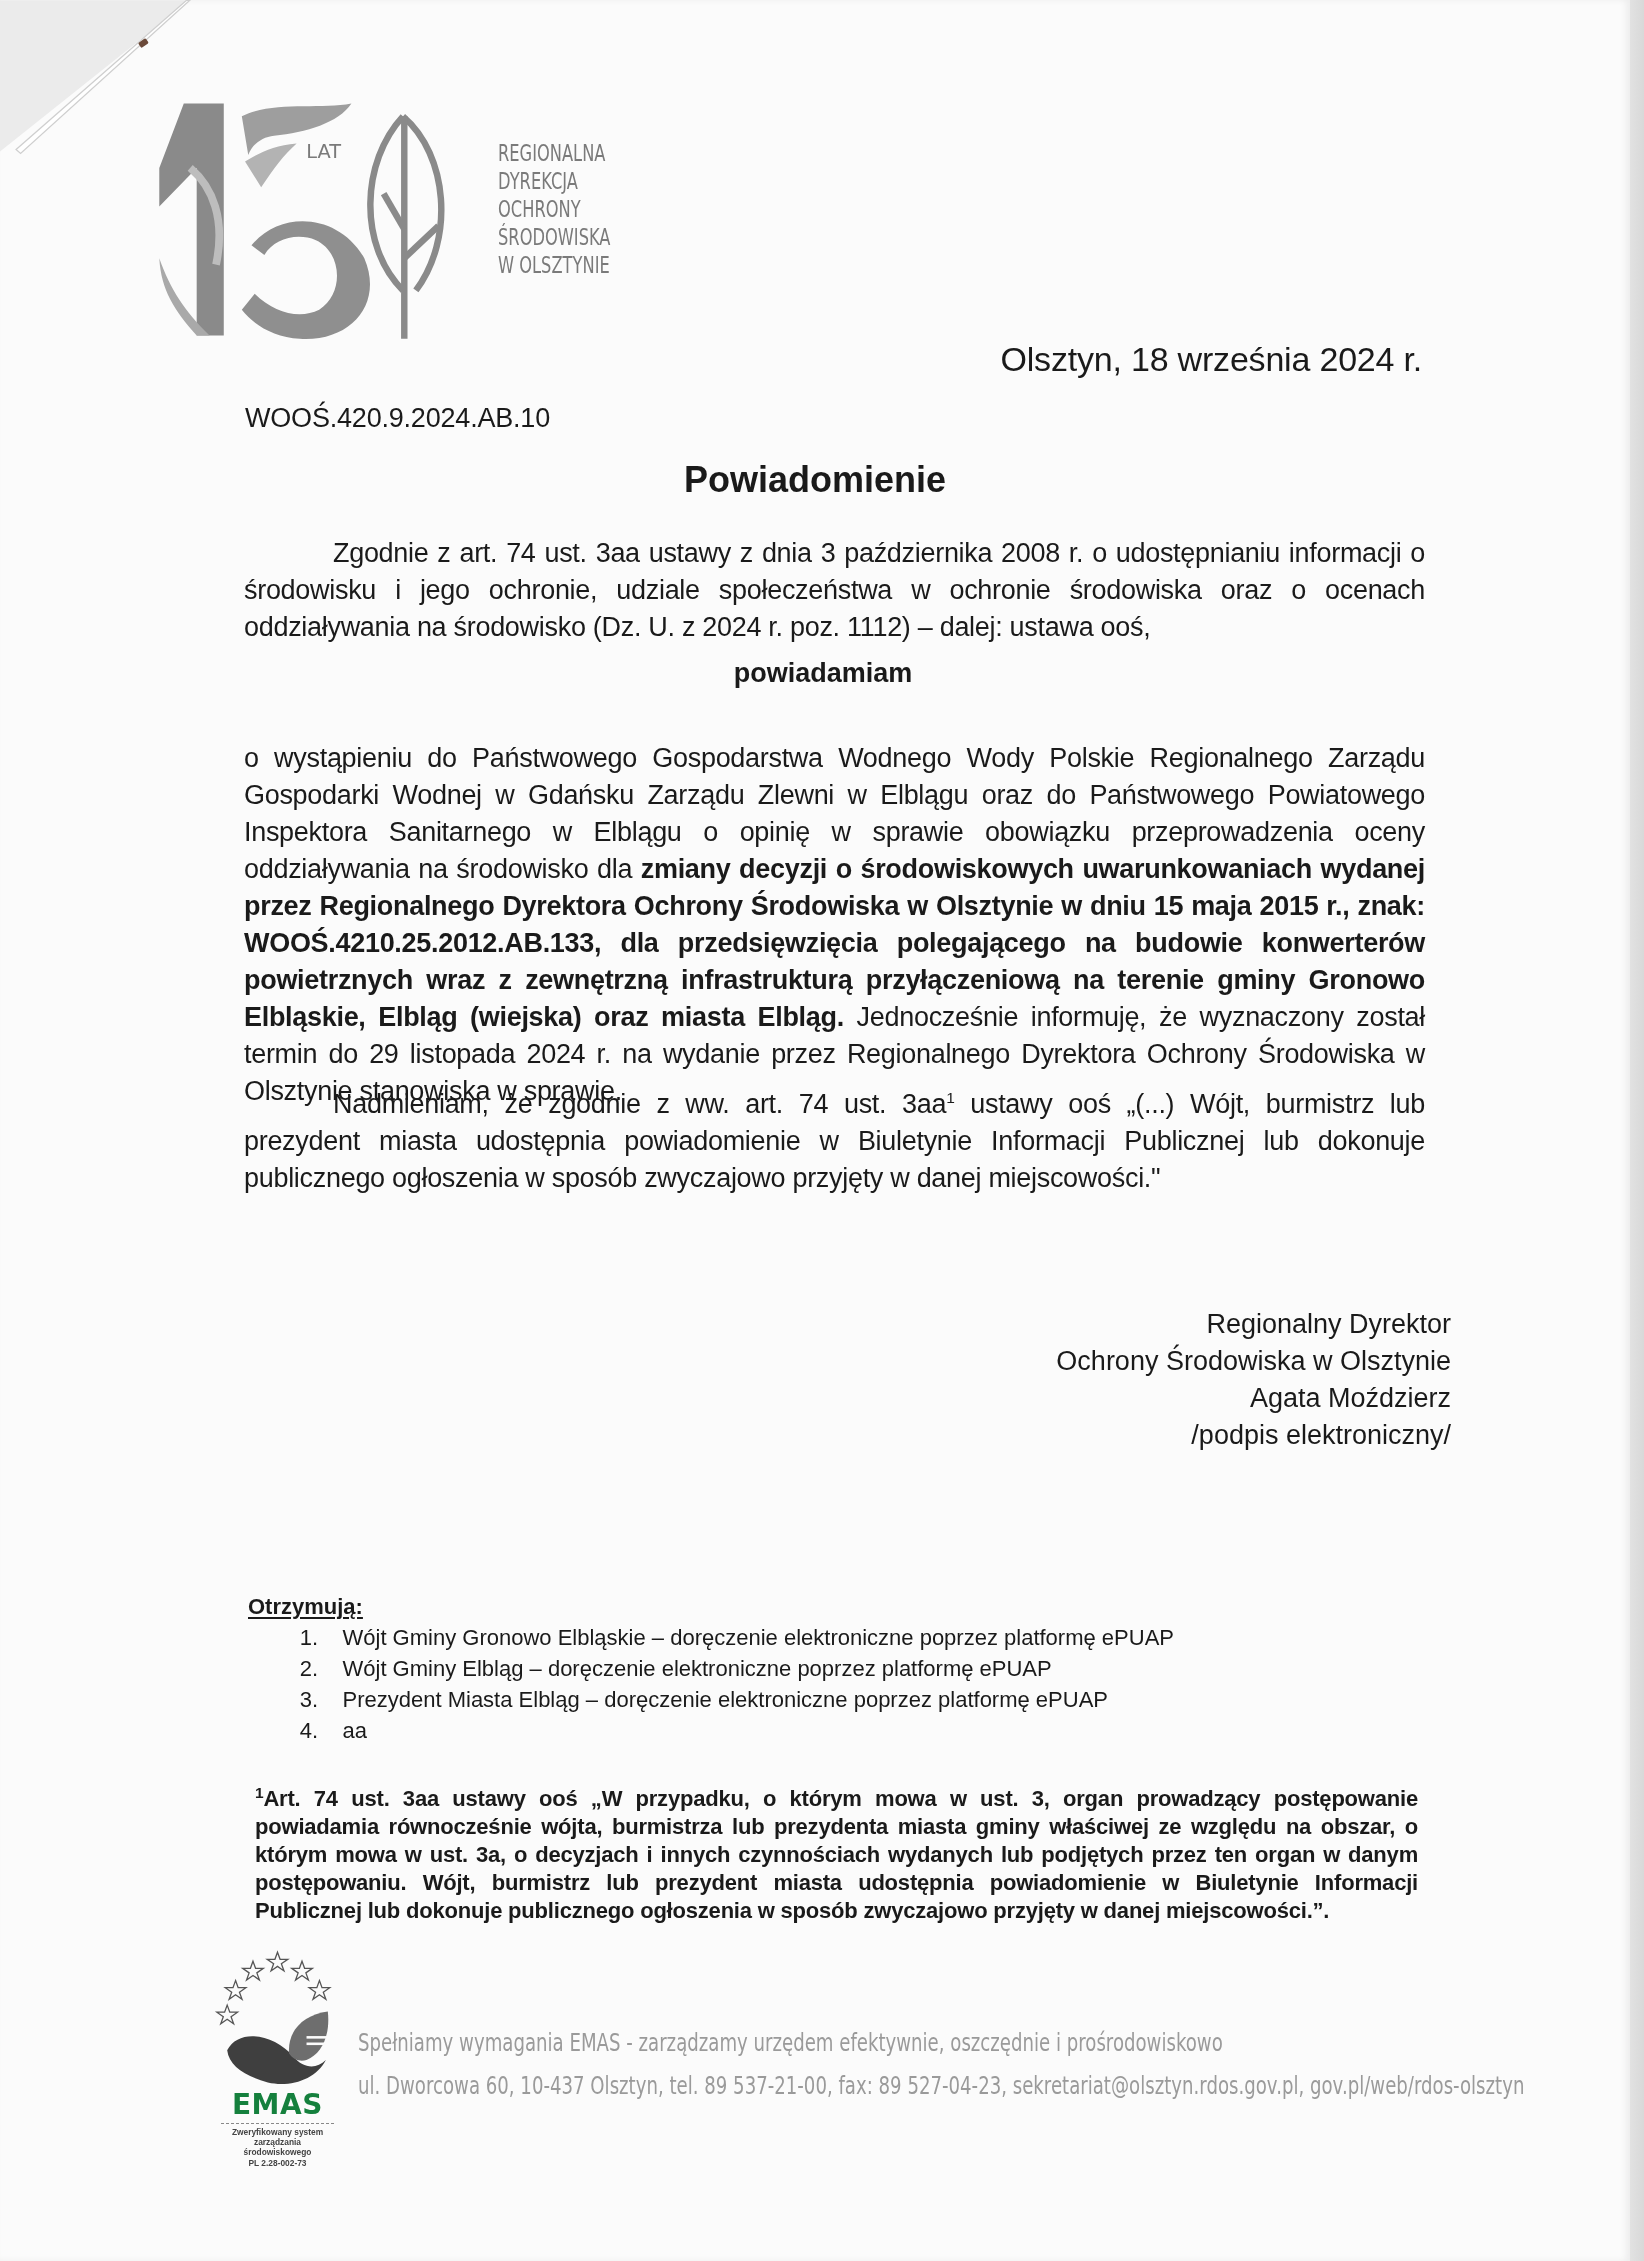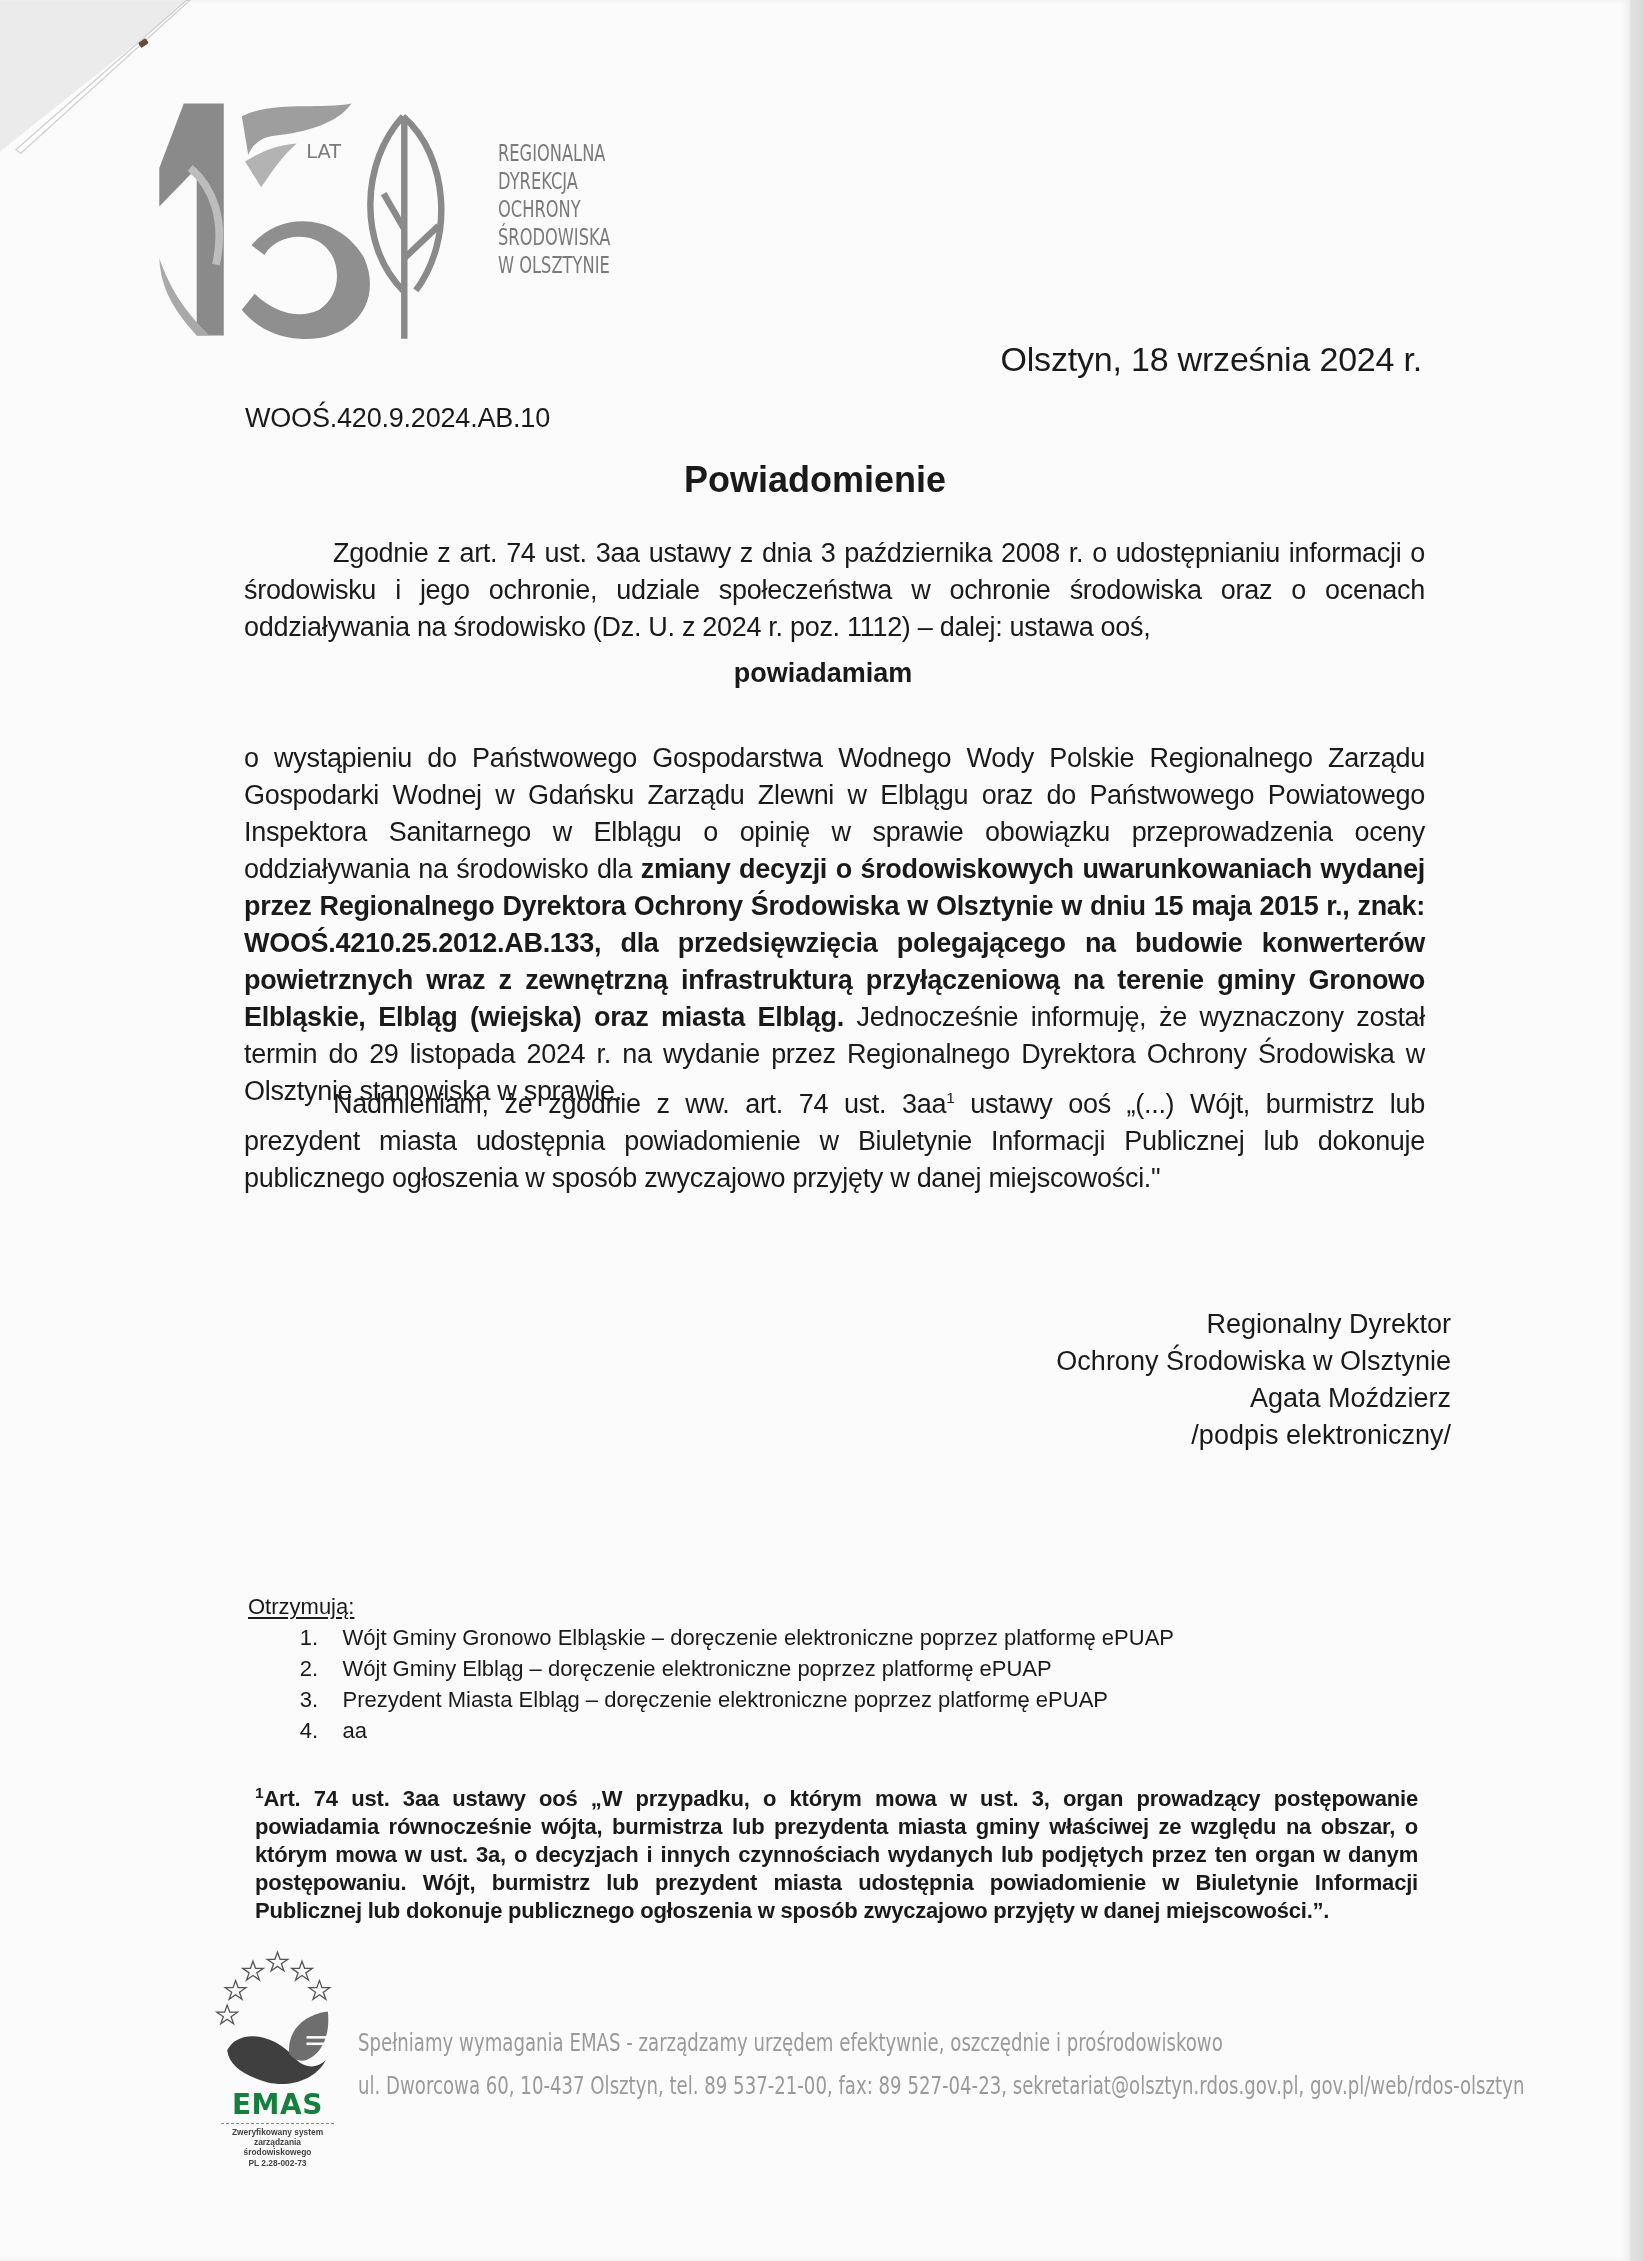--- a/index.html
+++ b/index.html
@@ -120,20 +120,21 @@
 
     .recipients {
       position: absolute;
       left: 248px; top: 1591px;
       font-size: 22px;
       line-height: 31px;
     }
     .recipients-title {
       text-decoration: underline;
       text-underline-offset: 3.2px;
+      font-weight: bold;
     }
     .recipients ol {
       margin: 0;
       padding-left: 0;
       list-style: none;
     }
     .recipients li {
       display: flex;
     }
     .recipients li .num {

